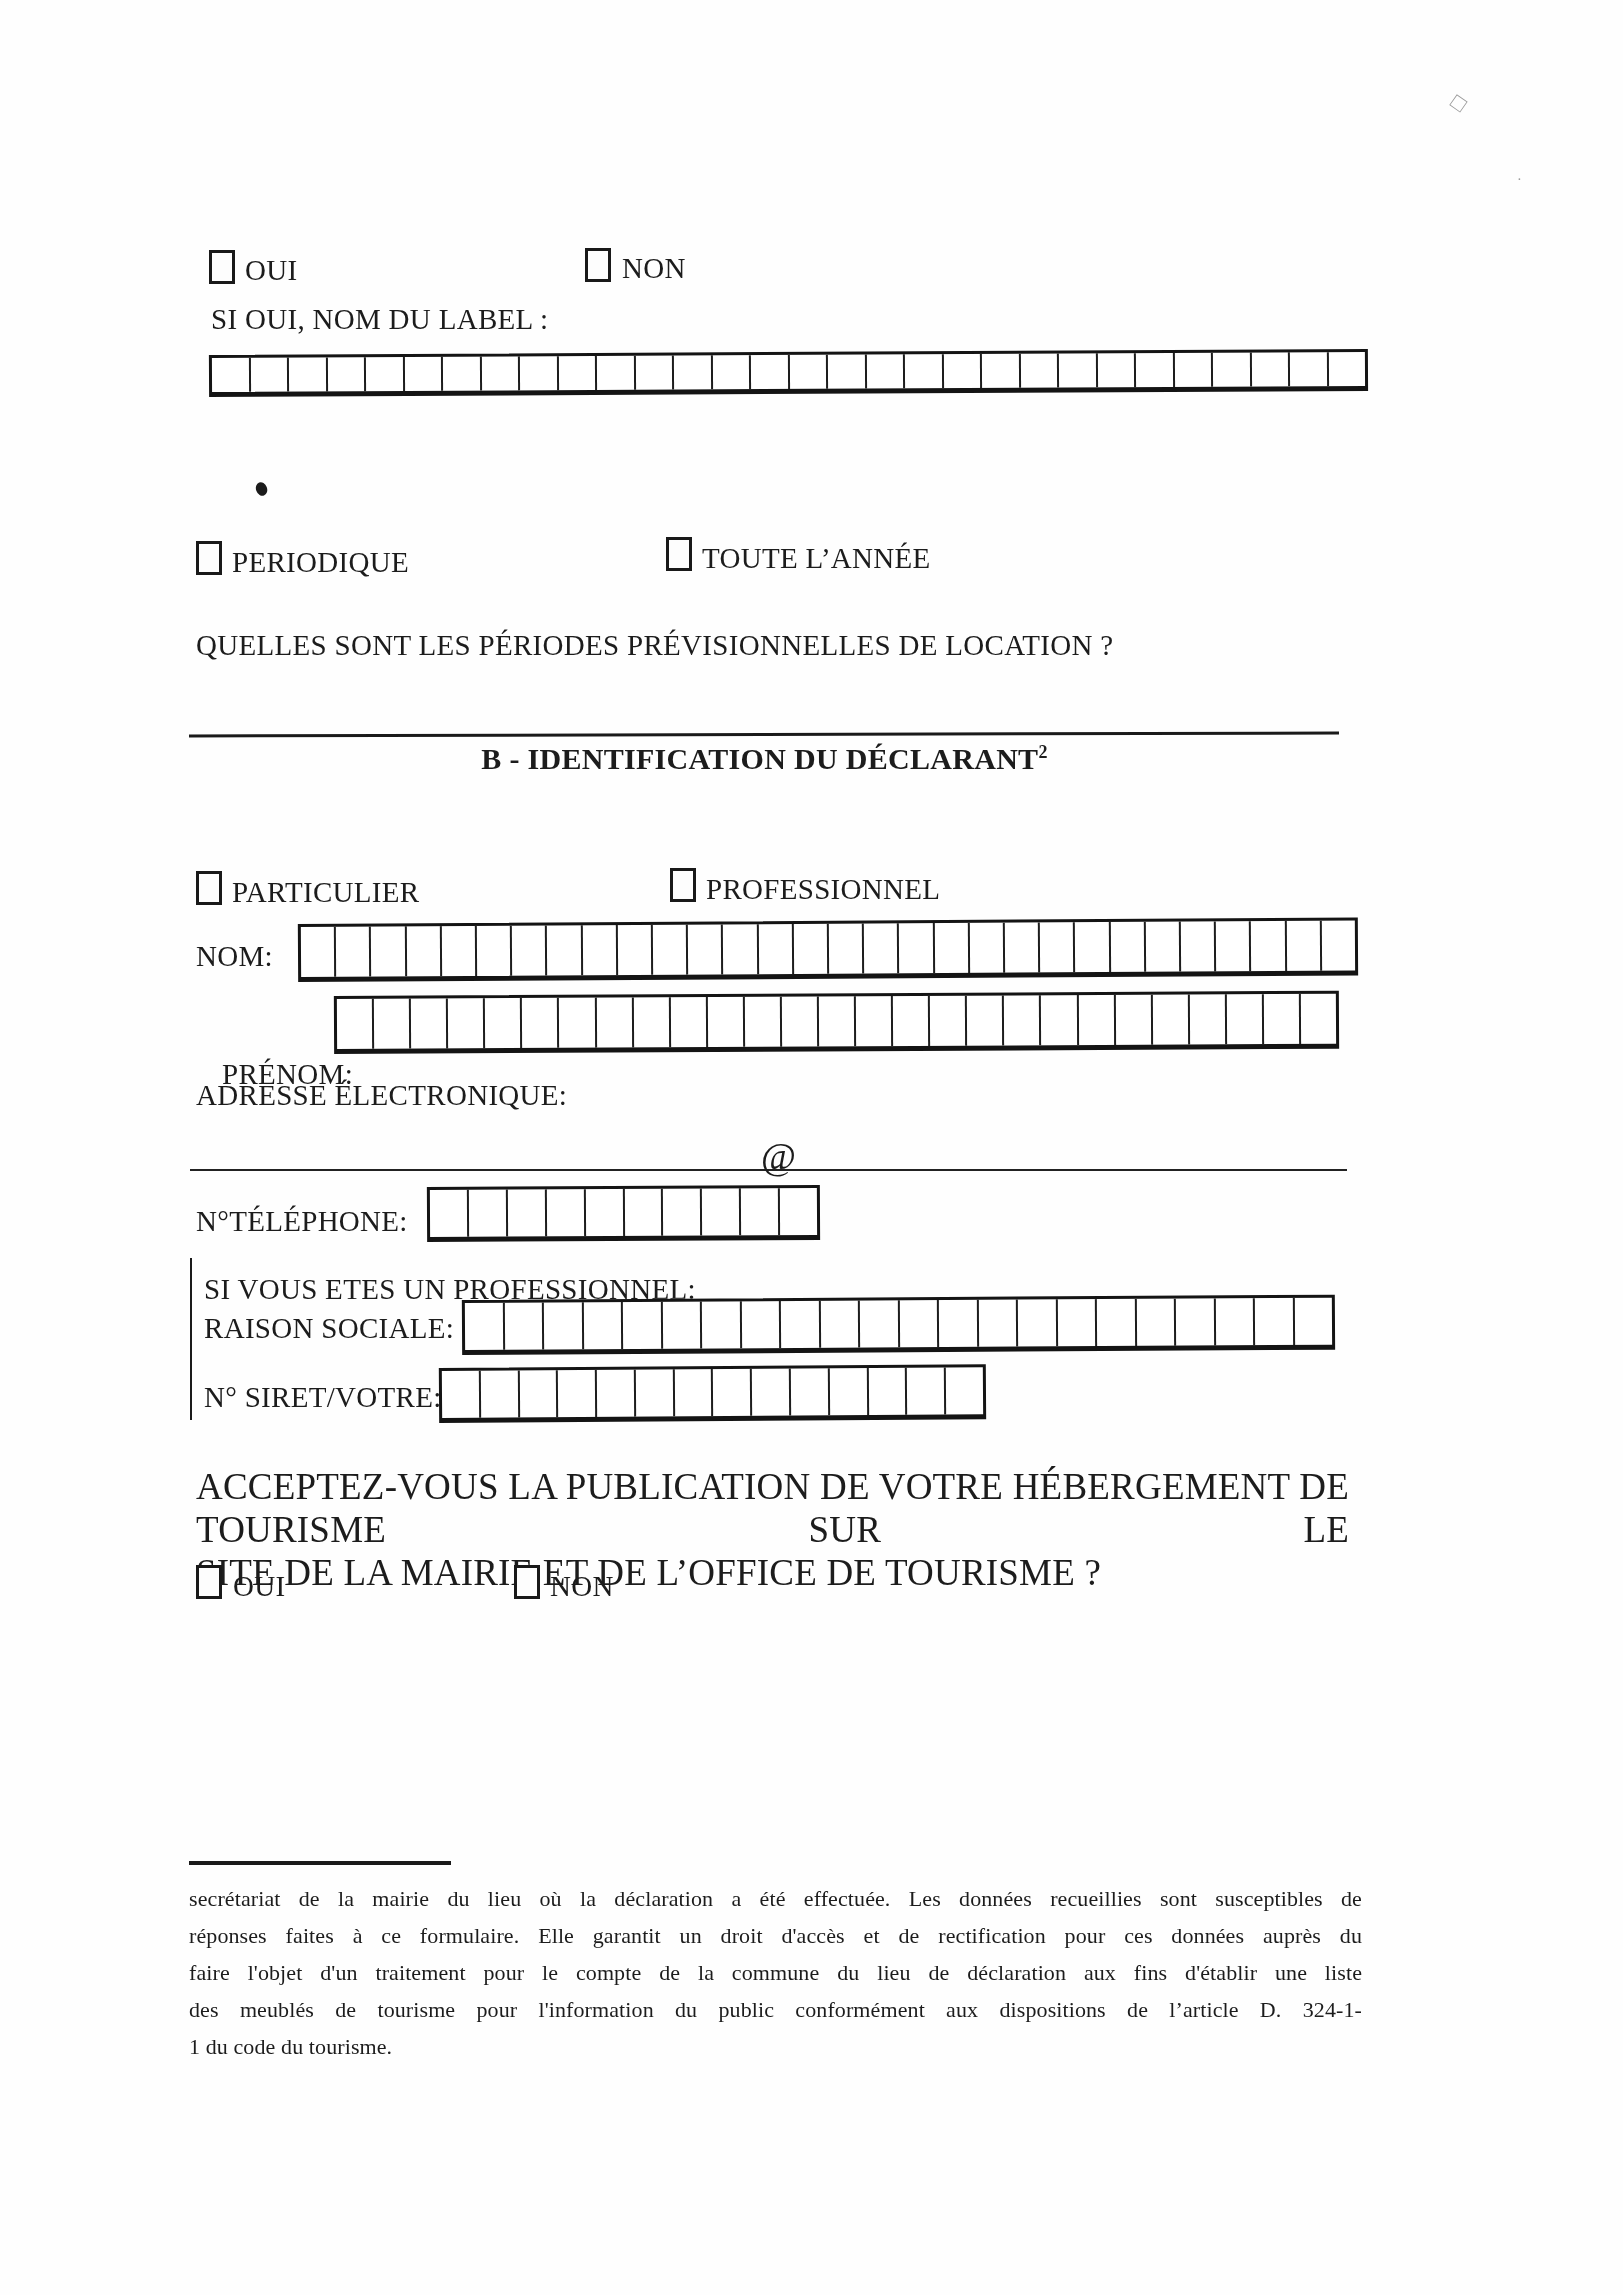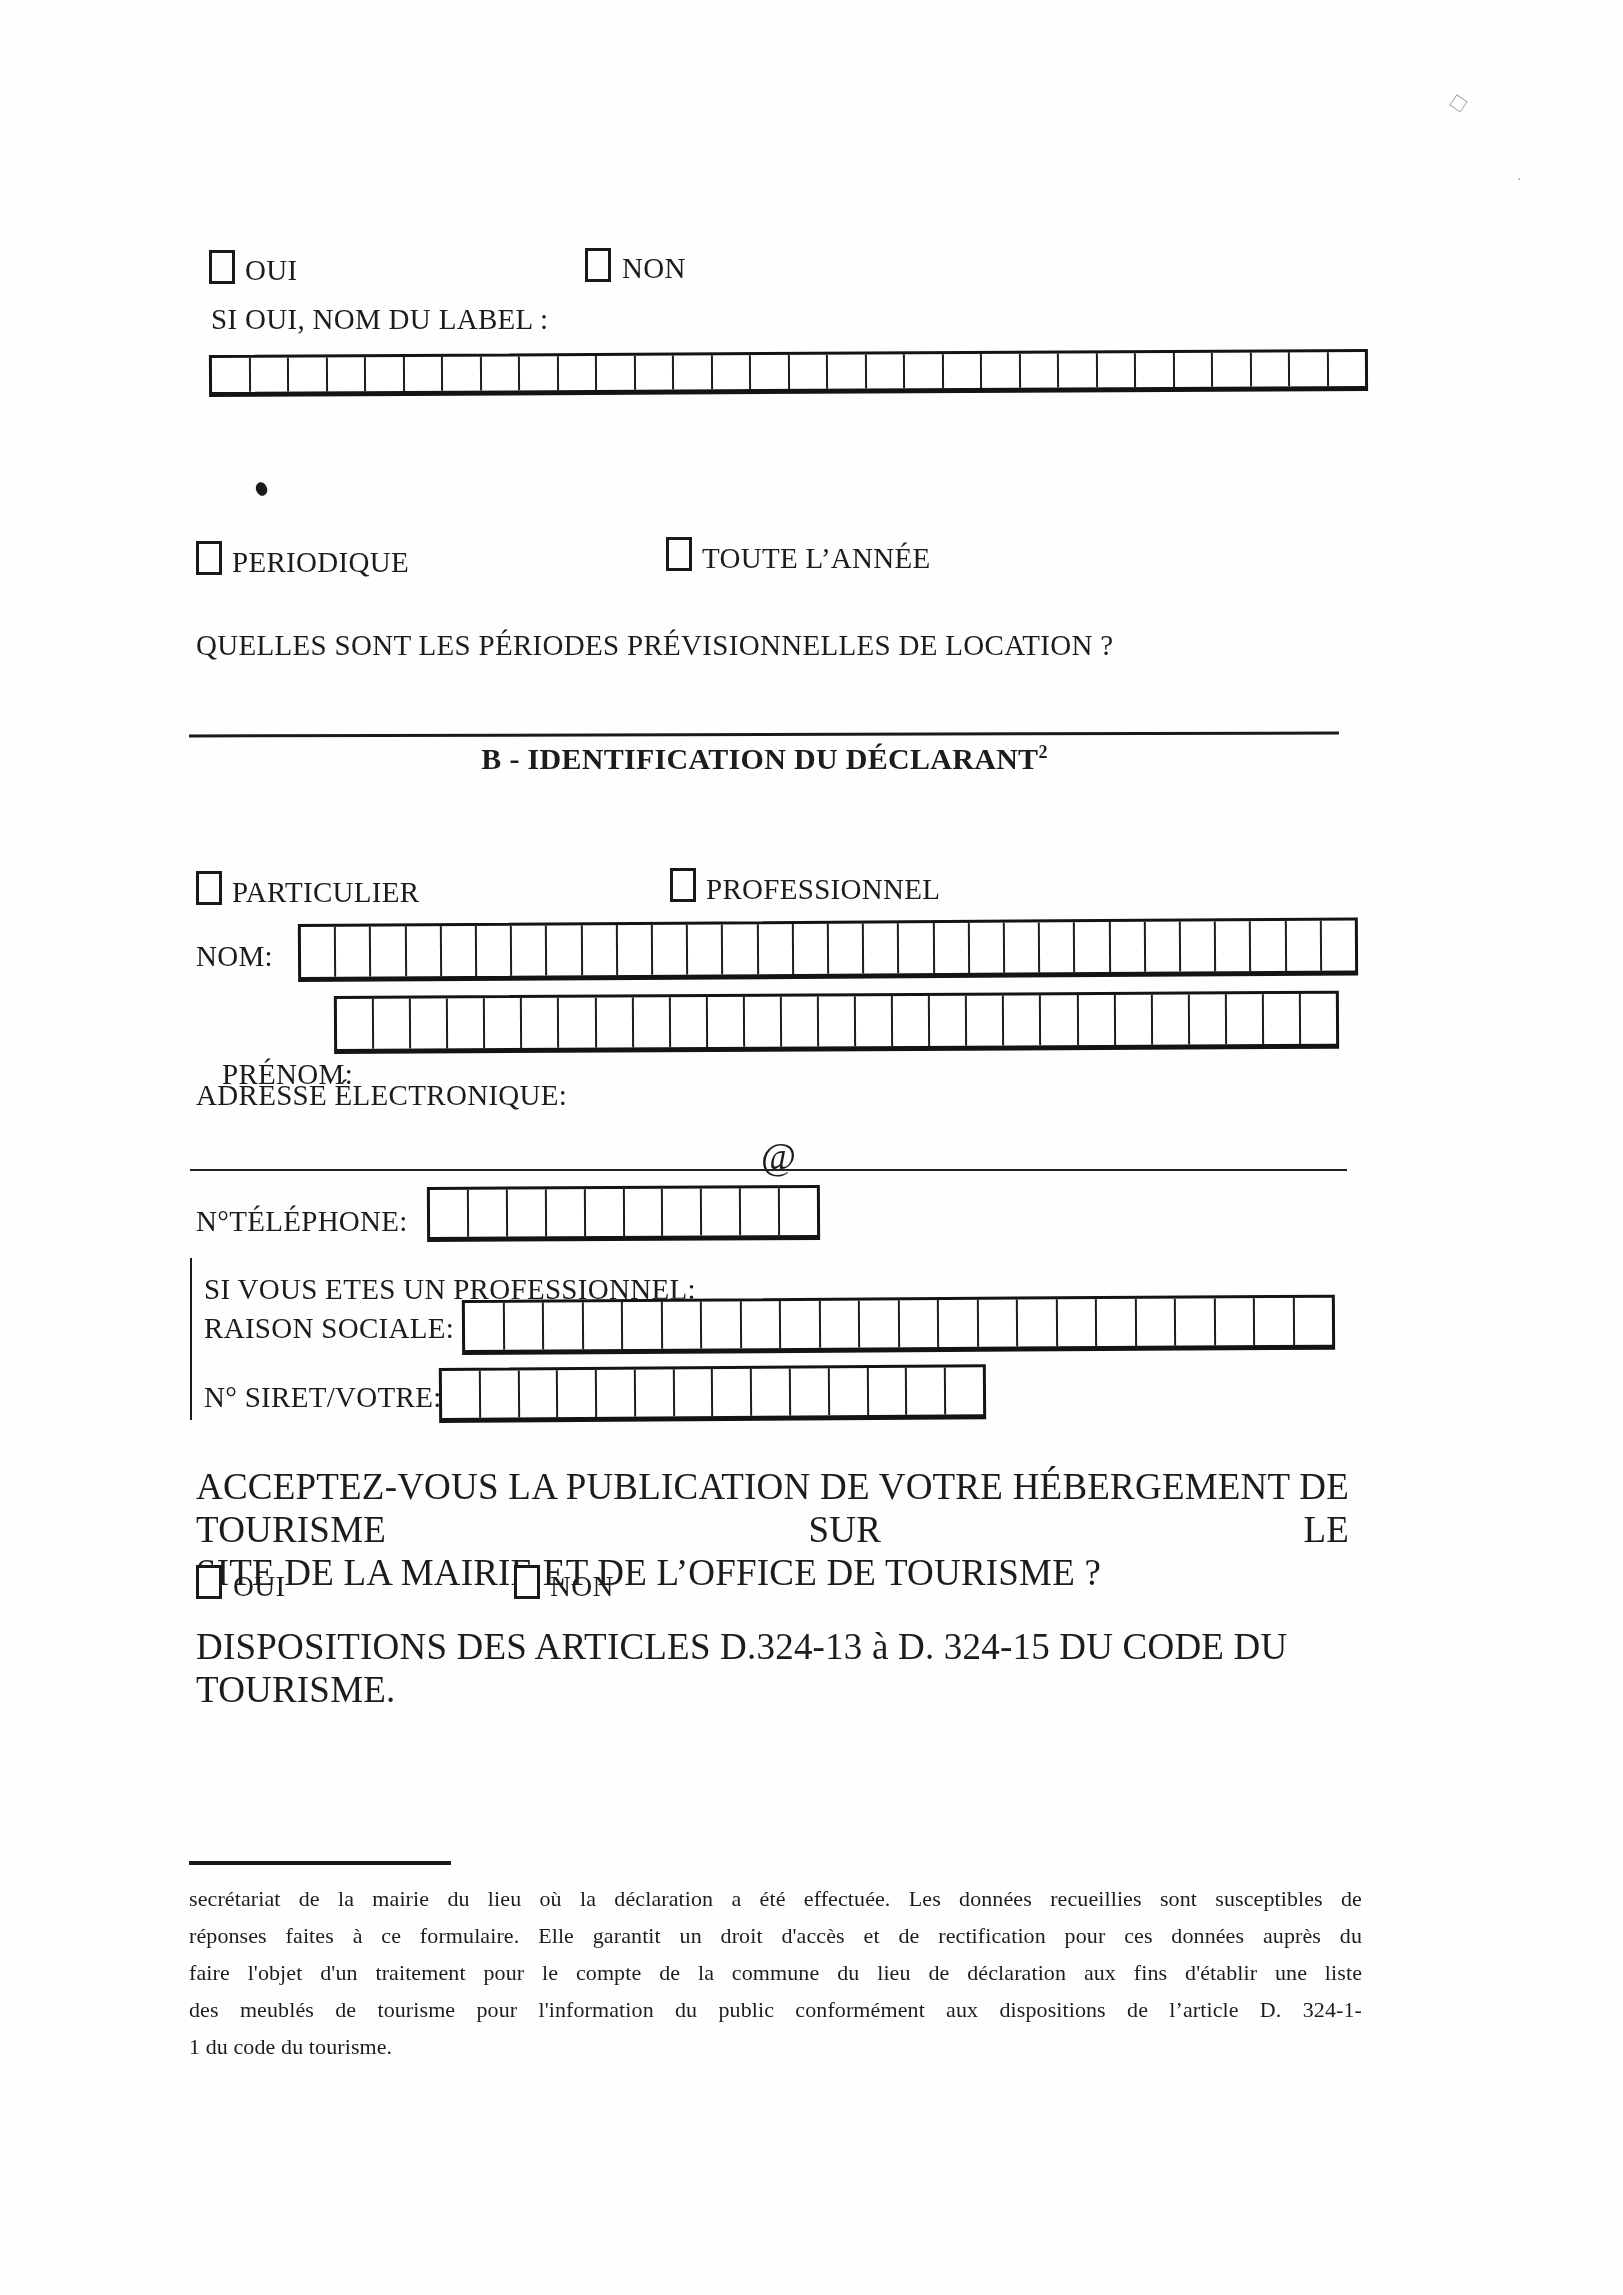--- a/index.html
+++ b/index.html
@@ -251,21 +251,20 @@
     <div class="jline">ACCEPTEZ-VOUS LA PUBLICATION DE VOTRE HÉBERGEMENT DE TOURISME SUR LE</div>
     <div>SITE DE LA MAIRIE ET DE L’OFFICE DE TOURISME ?</div>
   </div>
 
   <div class="abs cb" style="left:196px;top:1565px;"></div>
   <div class="abs lbl" style="left:233px;top:1571px;">OUI</div>
   <div class="abs cb" style="left:514px;top:1565px;"></div>
   <div class="abs lbl" style="left:550px;top:1571px;">NON</div>
 
   <div class="abs para" style="left:196px;top:1625px;width:1153px;">
-    <div>DISPOSITIONS DES ARTICLES D.324-13 à D. 324-15 DU CODE DU TOURISME.</div>
   </div>
 
   <div class="abs rule" style="left:189px;top:1861px;width:262px;height:3.9px;"></div>
   <div class="abs foot" style="left:189px;top:1880px;width:1173px;">
     <div class="jline">secrétariat de la mairie du lieu où la déclaration a été effectuée. Les données recueillies sont susceptibles de</div>
     <div class="jline">réponses faites à ce formulaire. Elle garantit un droit d'accès et de rectification pour ces données auprès du</div>
     <div class="jline">faire l'objet d'un traitement pour le compte de la commune du lieu de déclaration aux fins d'établir une liste</div>
     <div class="jline">des meublés de tourisme pour l'information du public conformément aux dispositions de l’article D. 324-1-</div>
     <div>1 du code du tourisme.</div>
   </div>

